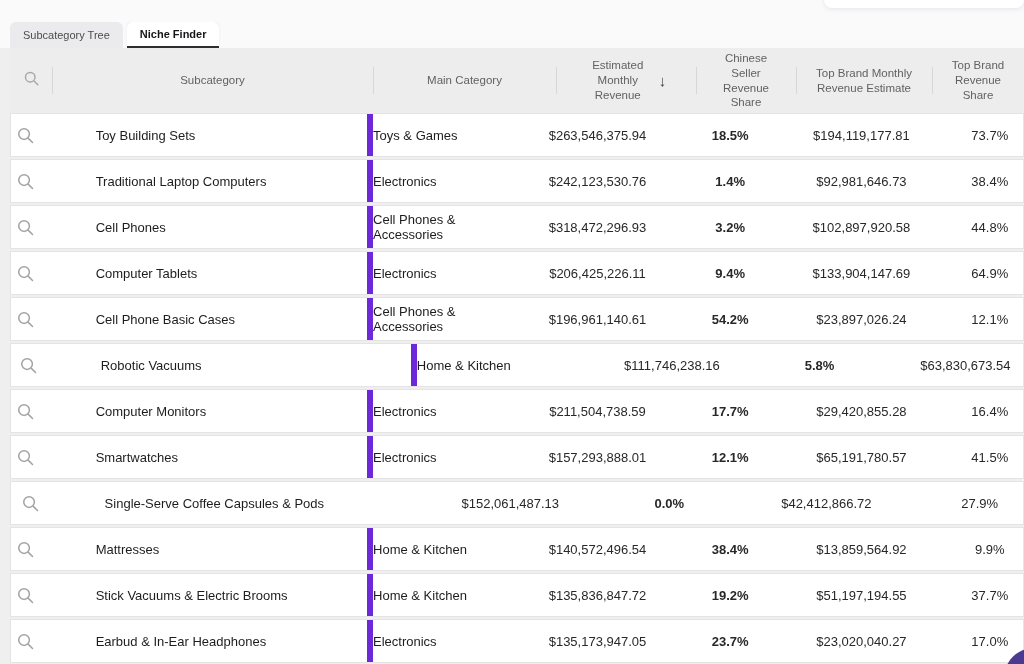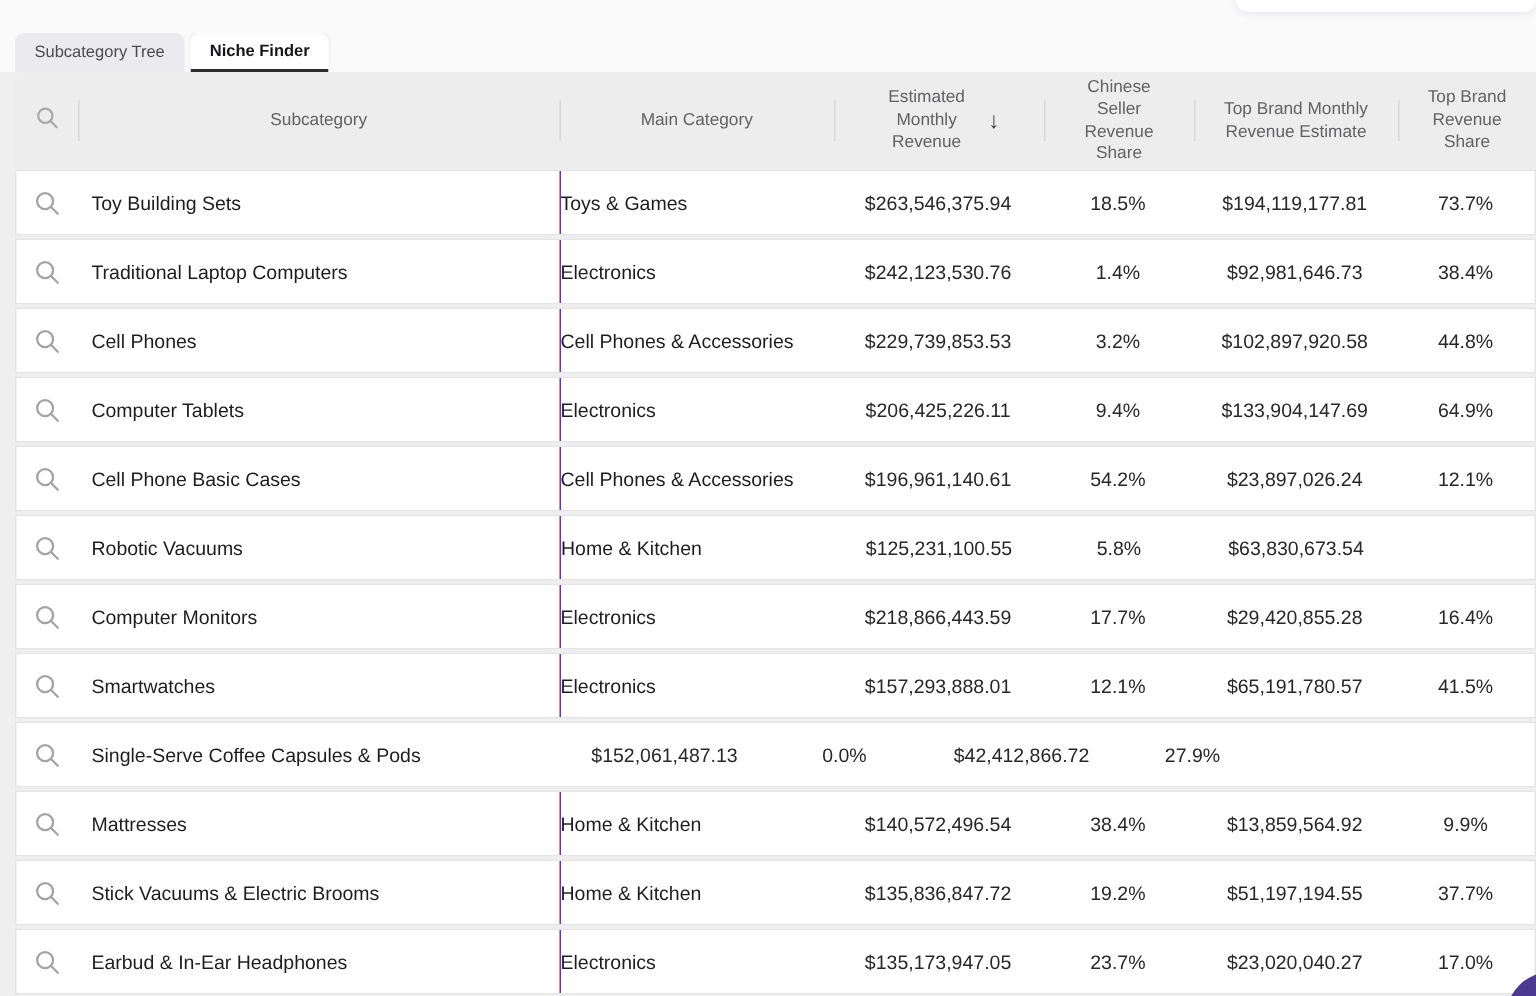--- a/index.html
+++ b/index.html
@@ -41,28 +41,28 @@
   .th-tbm  { width:136px; }
   .th-tbs  { width:92px;justify-content:center; }
   .th-rev .lbl { display:inline-block; width:64px; }
   .th-cn  span { display:inline-block; width:60px; }
   .th-tbm span { display:inline-block; width:120px; }
   .th-tbs span { display:inline-block; width:64px; }
   .sort { margin-left:9px; font-size:15px; color:#3d3d3f; font-weight:normal; }
   
   .row {
     display:flex; align-items:center; height:44px; margin-bottom:2px;
-    background:#ffffff; border:1px solid #e4e4e6; font-size:13px; color:#1d1d1f; cursor:pointer;
+    background:#ffffff; border:1px solid #e4e4e6; font-size:13px; color:#1d1d1f; cursor:pointer;gap:46px;
   }
   .cell { height:100%; display:flex; align-items:center; }
   .c-icon { width:41px; justify-content:center; }
   .c-sub  { width:321px; padding-left:9px; }
-  .c-main { width:183px; border-left:1px solid #6d28d9;text-align:right; }
+  .c-main { width:183px; border-left:6px solid #6d28d9; }
   .c-rev  { width:140px; }
-  .c-cn   { width:100px; }
+  .c-cn   { width:100px;font-weight:bold; }
   .c-tbm  { width:136px; }
   .c-tbs  { width:92px; }
   .num { justify-content:center; text-align:left; color:#28282a; }
   .mag-btn { display:flex; align-items:center; justify-content:center; background:none; border:none; cursor:pointer; padding:0; }
   
   .chat-bubble {
     position:absolute; right:-40px; bottom:-44px; width:60px; height:60px;
     border-radius:50%; background:#4c3a92; cursor:pointer;
   }
 </style>
@@ -153,21 +153,21 @@
     <div class="cell c-icon">
       <button class="mag-btn">
         <svg width="19" height="19" viewBox="0 0 20 20" fill="none" stroke="#a3a3a5" stroke-width="1.6" stroke-linecap="round">
           <circle cx="8.5" cy="8.5" r="5.6"></circle>
                 <line x1="13" y1="13" x2="17.4" y2="17.4"></line>
         </svg>
       </button>
     </div>
     <div class="cell c-sub">Cell Phones</div>
     <div class="cell c-main">Cell Phones &amp; Accessories</div>
-    <div class="cell c-rev num">$229,739,853.53</div>
+    <div class="cell c-rev num">$318,472,296.93</div>
     <div class="cell c-cn num">3.2%</div>
     <div class="cell c-tbm num">$102,897,920.58</div>
     <div class="cell c-tbs num">44.8%</div>
   </div>
 
   <div class="row">
     <div class="cell c-icon">
       <button class="mag-btn">
         <svg width="19" height="19" viewBox="0 0 20 20" fill="none" stroke="#a3a3a5" stroke-width="1.6" stroke-linecap="round">
           <circle cx="8.5" cy="8.5" r="5.6"></circle>
@@ -204,37 +204,37 @@
     <div class="cell c-icon">
       <button class="mag-btn">
         <svg width="19" height="19" viewBox="0 0 20 20" fill="none" stroke="#a3a3a5" stroke-width="1.6" stroke-linecap="round">
           <circle cx="8.5" cy="8.5" r="5.6"></circle>
                 <line x1="13" y1="13" x2="17.4" y2="17.4"></line>
         </svg>
       </button>
     </div>
     <div class="cell c-sub">Robotic Vacuums</div>
     <div class="cell c-main">Home &amp; Kitchen</div>
-    <div class="cell c-rev num">$125,231,100.55</div>
+    <div class="cell c-rev num">$111,746,238.16</div>
     <div class="cell c-cn num">5.8%</div>
     <div class="cell c-tbm num">$63,830,673.54</div>
   </div>
 
   <div class="row">
     <div class="cell c-icon">
       <button class="mag-btn">
         <svg width="19" height="19" viewBox="0 0 20 20" fill="none" stroke="#a3a3a5" stroke-width="1.6" stroke-linecap="round">
           <circle cx="8.5" cy="8.5" r="5.6"></circle>
                 <line x1="13" y1="13" x2="17.4" y2="17.4"></line>
         </svg>
       </button>
     </div>
     <div class="cell c-sub">Computer Monitors</div>
     <div class="cell c-main">Electronics</div>
-    <div class="cell c-rev num">$218,866,443.59</div>
+    <div class="cell c-rev num">$211,504,738.59</div>
     <div class="cell c-cn num">17.7%</div>
     <div class="cell c-tbm num">$29,420,855.28</div>
     <div class="cell c-tbs num">16.4%</div>
   </div>
 
   <div class="row">
     <div class="cell c-icon">
       <button class="mag-btn">
         <svg width="19" height="19" viewBox="0 0 20 20" fill="none" stroke="#a3a3a5" stroke-width="1.6" stroke-linecap="round">
           <circle cx="8.5" cy="8.5" r="5.6"></circle>

